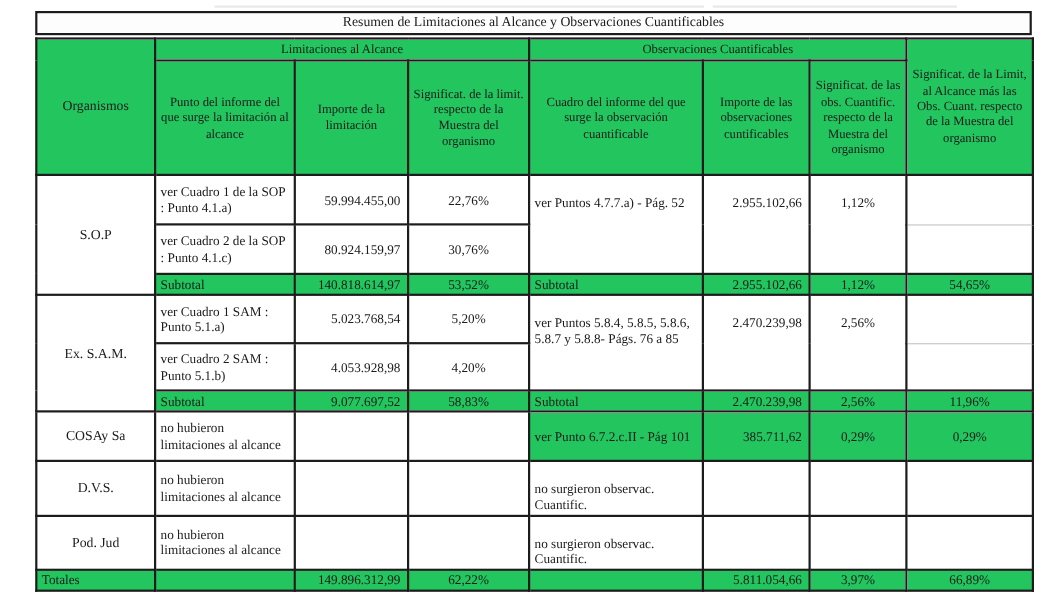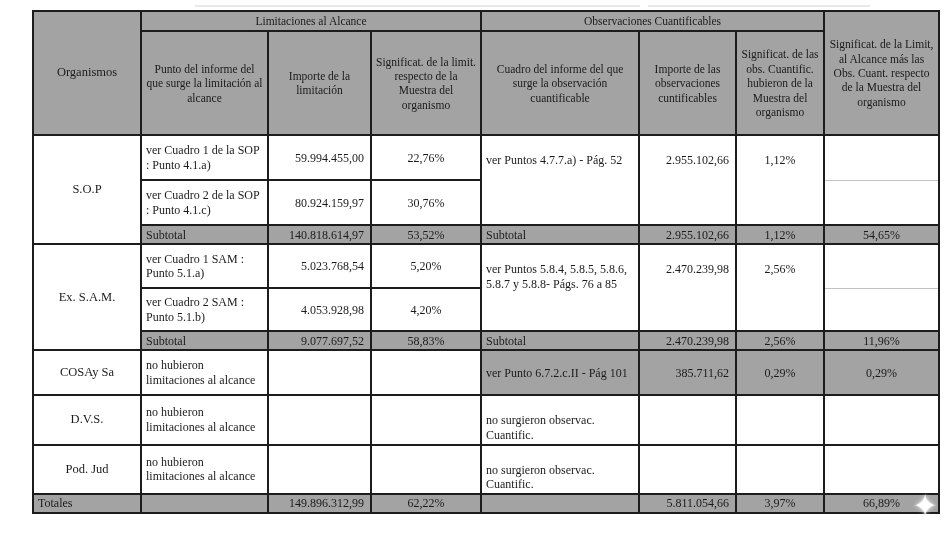--- a/index.html
+++ b/index.html
@@ -17,21 +17,21 @@
   table.main{
     border-collapse:collapse;width:906px;table-layout:fixed;
     border:2px solid #1c1c1c;
   }
   td{
     border:2px solid #1c1c1c;
     font-size:12px;line-height:1.22;
     padding:1px 4px;vertical-align:middle;overflow:hidden;
     background:#ffffff;
   }
-  .shade{background:#a3a3a3;}
+  .shade{background:#22c55e;}
   .hdr{text-align:center;font-size:11.5px;line-height:1.25;padding:2px 3px;}
   .orgname{text-align:center;font-size:12.5px;margin-top:16px;}
   .num{text-align:right;padding-right:6px;}
   .pct{text-align:center;}
   .vtop{vertical-align:top;padding-top:17px;}
   .faint-b{border-bottom:1px solid #c3c3c3;}
   .faint-t{border-top:1px solid #c3c3c3;}
   tr.rh-group{height:17px;}
   tr.rh-head{height:104px;}
   tr.rh-big{height:45px;}
@@ -49,20 +49,21 @@
   }
 </style>
 </head>
 <body>
 
 <div class="smudge" style="left:195px;top:5px;width:445px;"></div>
 <div class="smudge" style="left:648px;top:5px;width:222px;"></div>
 
 <div class="sheet">
 
+  <div class="title-bar">Resumen de Limitaciones al Alcance y Observaciones Cuantificables</div>
 
   <table class="main">
     <colgroup>
       <col style="width:108px">
         <col style="width:127px">
         <col style="width:103px">
         <col style="width:110px">
       <col style="width:158px">
         <col style="width:97px">
         <col style="width:88px">
@@ -76,21 +77,21 @@
       <td colspan="3" class="shade hdr">Observaciones Cuantificables</td>
       <td rowspan="2" class="shade hdr">Significat. de la Limit, al Alcance más las Obs. Cuant. respecto de la Muestra del organismo</td>
     </tr>
 
     <tr class="rh-head">
       <td class="shade hdr">Punto del informe del que surge la limitación al alcance</td>
       <td class="shade hdr">Importe de la limitación</td>
       <td class="shade hdr">Significat. de la limit. respecto de la Muestra del organismo</td>
       <td class="shade hdr">Cuadro del informe del que surge la observación cuantificable</td>
       <td class="shade hdr">Importe de las observaciones cuntificables</td>
-      <td class="shade hdr">Significat. de las obs. Cuantific. hubieron de la Muestra del organismo</td>
+      <td class="shade hdr">Significat. de las obs. Cuantific. respecto de la Muestra del organismo</td>
     </tr>
 
     <tr class="rh-big">
       <td rowspan="3" class="orgname">S.O.P</td>
       <td>ver Cuadro 1 de la SOP : Punto 4.1.a)</td>
       <td class="num">59.994.455,00</td>
       <td class="pct">22,76%</td>
       <td rowspan="2" class="vtop">ver Puntos 4.7.7.a) - Pág. 52</td>
       <td rowspan="2" class="num vtop">2.955.102,66</td>
       <td rowspan="2" class="pct vtop">1,12%</td>

